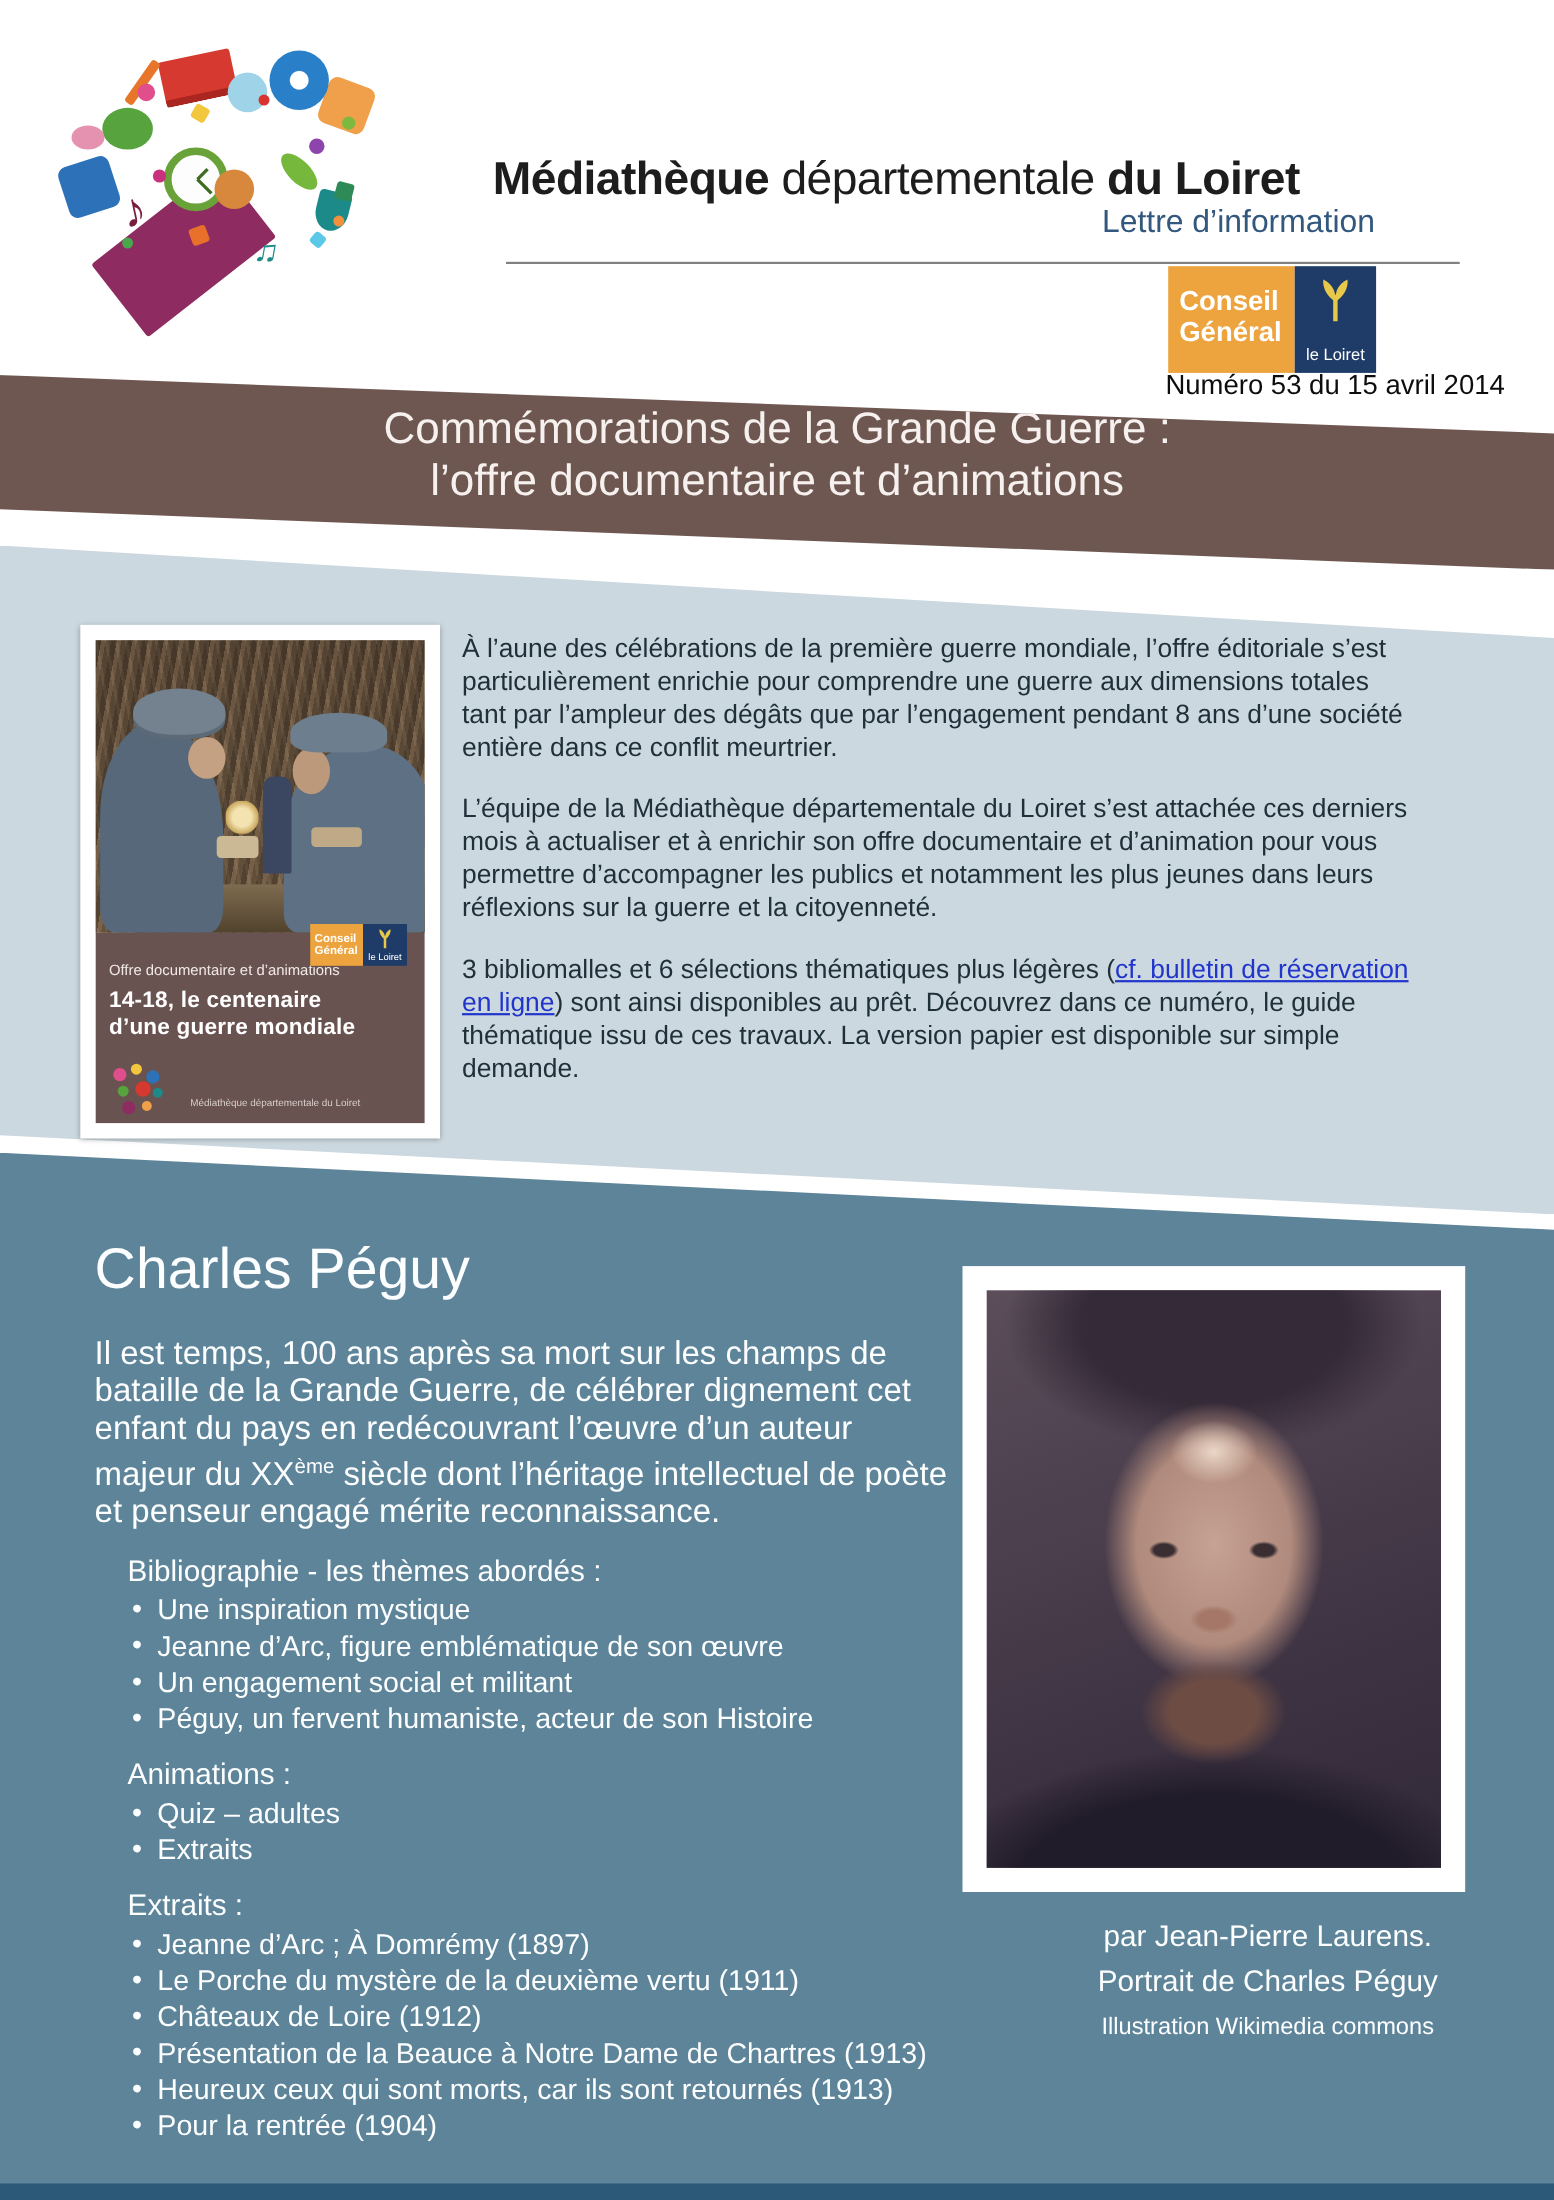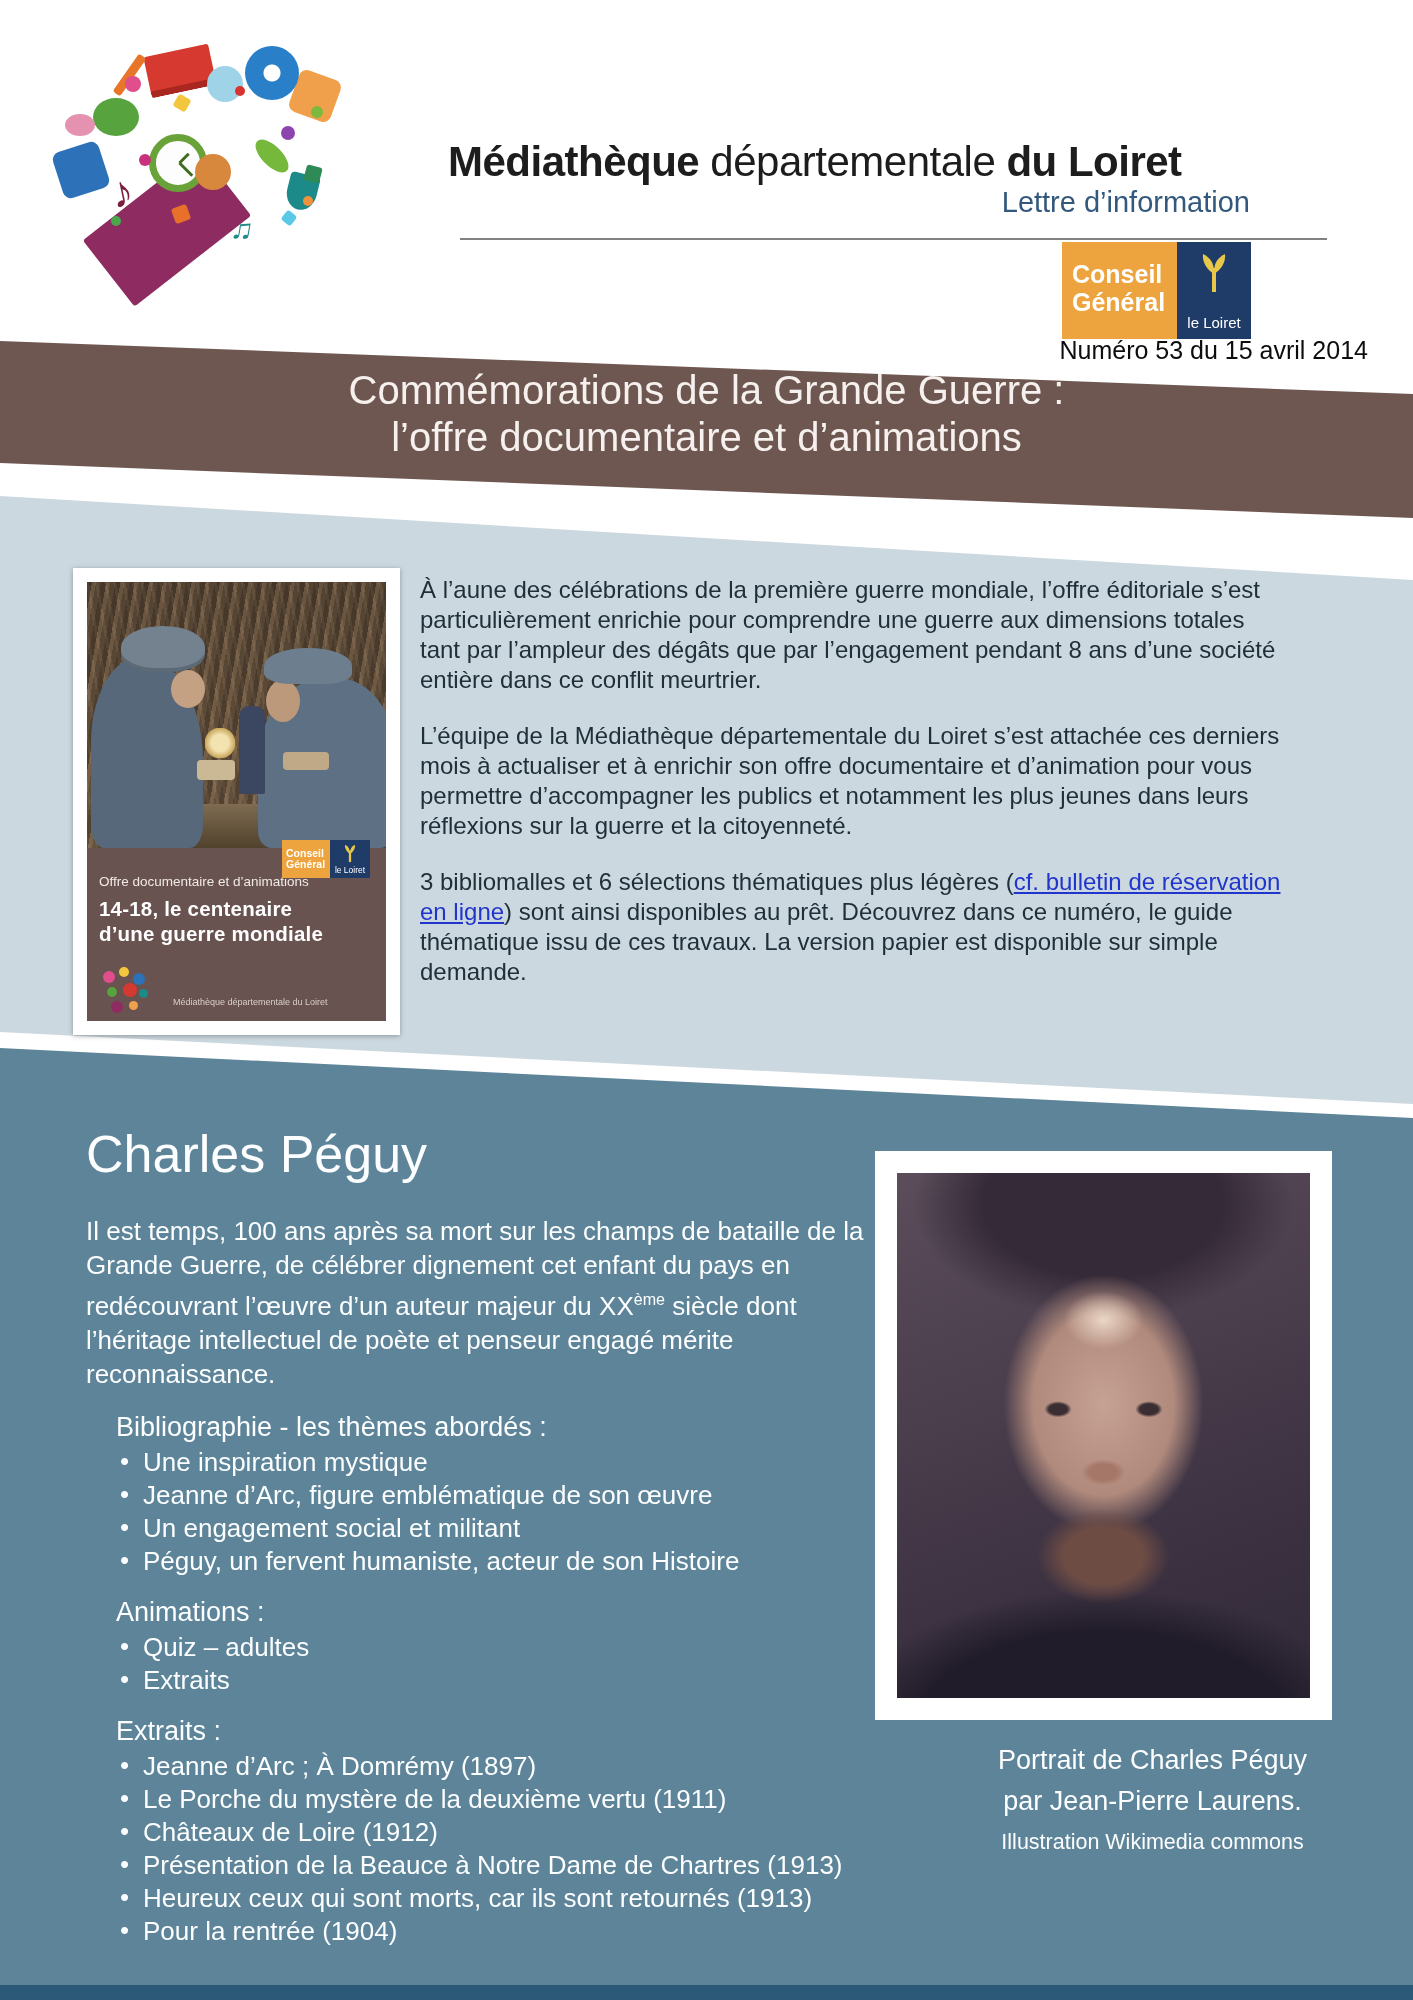--- a/index.html
+++ b/index.html
@@ -80,21 +80,21 @@
   .cg-mini .cg-place { position:absolute; bottom:3px; width:100%; text-align:center; font-size:8.5px; }
 
   
   .intro-col { position:absolute; left:420px; top:575px; width:866px; z-index:2; }
   .intro-col p { font-size:24px; line-height:30px; color:#20303a; margin-bottom:26px; }
   .intro-col a { color:#2135cc; text-decoration:underline; cursor:pointer; }
 
   
   .peguy-col { position:absolute; left:86px; top:1128px; width:780px; color:#fcfeff; z-index:2; }
   .peguy-col h2 { font-size:52px; font-weight:400; line-height:52px; margin-bottom:34px; }
-  .peguy-intro { font-size:26px; line-height:34px; width:778px; margin-bottom:20px; }
+  .peguy-intro { font-size:30px; line-height:34px; width:778px; margin-bottom:20px; }
   .peguy-intro sup { font-size:0.62em; }
   .group { margin-top:20px; }
   .group-heading { font-size:27px; line-height:33px; margin-left:30px; margin-bottom:4px; }
   .peguy-col ul { list-style:none; margin-left:30px; }
   .peguy-col li { position:relative; padding-left:27px; font-size:26px; line-height:29px; margin-bottom:4px; }
   .peguy-col li::before { content:"•"; position:absolute; left:4px; top:-1px; }
 
   .portrait { position:absolute; left:875px; top:1151px; width:457px; height:569px; background:#fff; padding:22px; z-index:2; }
   .portrait-painting { width:100%; height:100%;
     background:
@@ -269,18 +269,18 @@
         <li>Heureux ceux qui sont morts, car ils sont retournés (1913)</li>
         <li>Pour la rentrée (1904)</li>
       </ul>
     </div>
   </div>
 
   <figure class="portrait">
     <div class="portrait-painting"></div>
   </figure>
   <div class="portrait-caption">
+    <div class="cap">par Jean-Pierre Laurens.</div>
     <div class="cap">Portrait de Charles Péguy</div>
-    <div class="cap">par Jean-Pierre Laurens.</div>
     <div class="cap-small">Illustration Wikimedia commons</div>
   </div>
 
 </div>
 
 </body></html>

